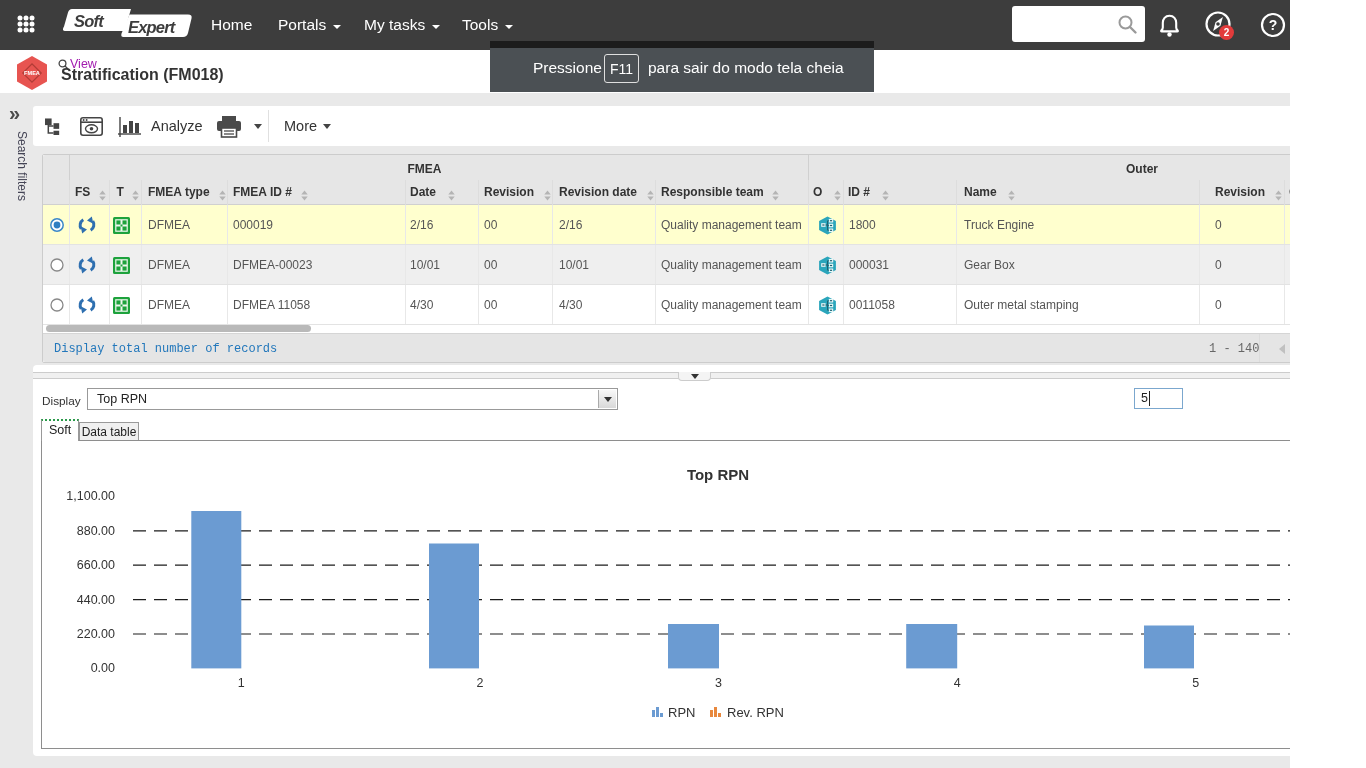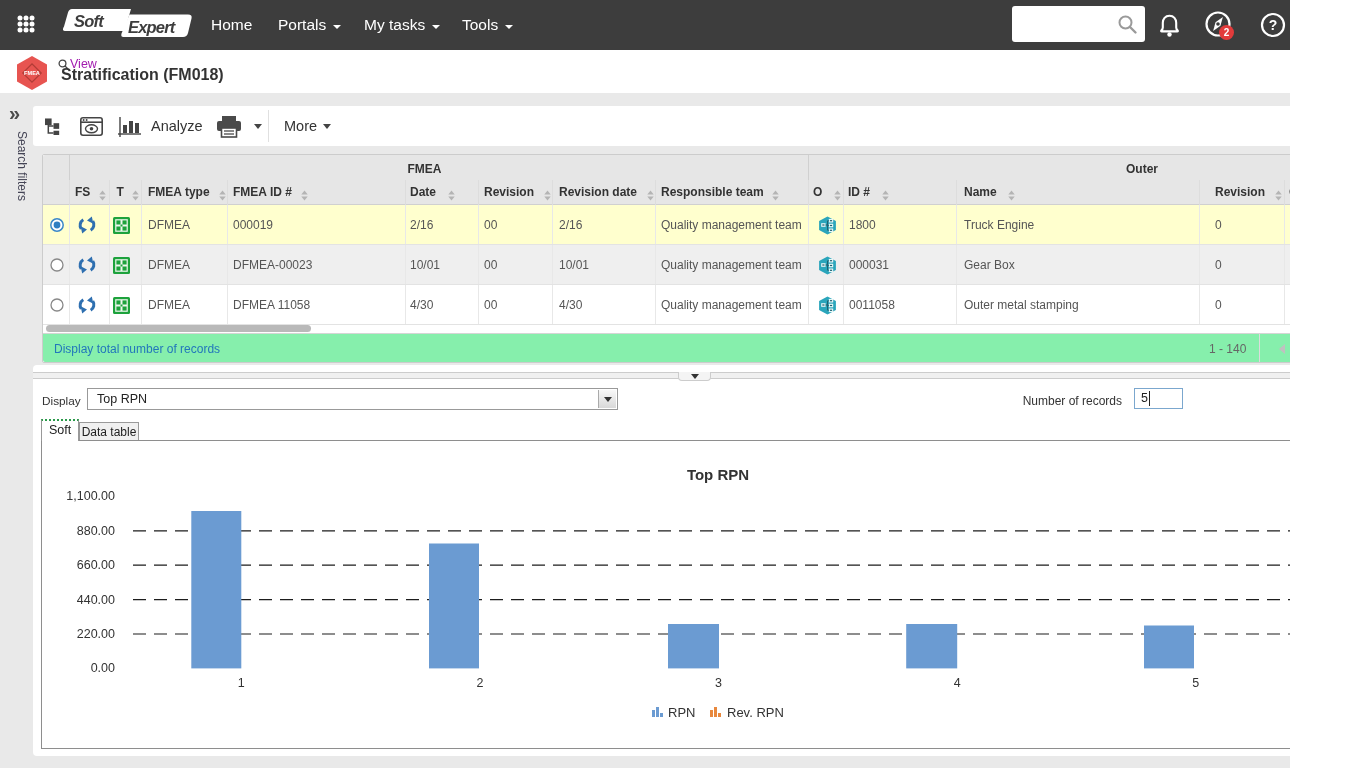--- a/index.html
+++ b/index.html
@@ -101,20 +101,25 @@
     <text x="15" y="19.3" text-anchor="middle" font-family="Liberation Sans" font-size="5.6" font-weight="bold" fill="#fff">FMEA</text>
   </svg>
   <svg class="abs" style="left:58px;top:9px;" width="11" height="11" viewBox="0 0 11 11">
     <circle cx="4.5" cy="4.5" r="3.4" fill="none" stroke="#444" stroke-width="1.3"></circle>
     <line x1="7" y1="7" x2="10" y2="10" stroke="#444" stroke-width="1.3"></line>
   </svg>
   <div class="abs" style="left:70px;top:7px;font-size:12.5px;color:#a21caf;">View</div>
   <div class="abs" style="left:61px;top:16px;font-size:16px;font-weight:bold;color:#333;">Stratification (FM018)</div>
 </div>
 
+<div class="abs" style="left:490px;top:41px;width:384px;height:51px;background:#4b5054;border-top:7px solid #1c1c1c;">
+  <div class="abs" style="left:43px;top:11px;font-size:15.5px;color:#fff;">Pressione</div>
+  <div class="abs" style="left:114px;top:6px;width:35px;height:29px;border:1px solid #dfdfdf;border-radius:3px;color:#fff;font-size:14px;text-align:center;line-height:28px;">F11</div>
+  <div class="abs" style="left:158px;top:11px;font-size:15.5px;color:#fff;">para sair do modo tela cheia</div>
+</div>
 
 <div class="abs" style="left:9px;top:102px;font-size:20px;font-weight:bold;color:#4a4a4a;">»</div>
 <div class="abs" style="left:3px;top:131px;width:26px;">
   <div style="transform:rotate(90deg);transform-origin:13px 13px;width:110px;font-size:12px;color:#445;white-space:nowrap;">Search filters</div>
 </div>
 
 <div id="toolbar">
   <svg class="abs" style="left:12px;top:12px;" width="17" height="17" viewBox="0 0 18 17">
     <g fill="#444">
           <rect x="0" y="0" width="7" height="7"></rect>
@@ -418,21 +423,21 @@
         <div class="vline" style="left:799.5px;height:40px;background:#e8e8e8;"></div>
         <div class="vline" style="left:912.5px;height:40px;background:#e8e8e8;"></div>
         <div class="vline" style="left:1155.5px;height:40px;background:#e8e8e8;"></div>
         <div class="vline" style="left:1240.5px;height:40px;background:#e8e8e8;"></div>
       </div>
 
   <div class="abs" style="left:3px;top:170px;width:265px;height:7px;background:#b9b9b9;border-radius:4px;"></div>
 
   <div class="abs" style="left:1295px;top:21px;width:6px;height:13px;background:#b0b0b0;border-radius:3px;"></div>
 
-  <div class="abs" style="left:0;top:178px;width:1302px;height:29px;background:#86efac;border-top:1px solid #d5d5d5;border-radius:0 0 2px 2px;">
+  <div class="abs" style="left:0;top:178px;width:1302px;height:29px;background:#e5e5e5;border-top:1px solid #d5d5d5;border-radius:0 0 2px 2px;font-family:Liberation Mono, monospace;">
     <div class="abs" style="left:11px;top:8px;font-size:12px;color:#2277bb;">Display total number of records</div>
     <div class="abs" style="left:1166px;top:8px;font-size:12px;color:#666;">1 - 140</div>
     <div class="abs" style="left:1215.5px;top:0;width:1px;height:29px;background:#dcdcdc;"></div>
     <div class="abs" style="left:1259.5px;top:0;width:1px;height:29px;background:#dcdcdc;"></div>
     <div class="abs" style="left:1236px;top:10px;width:0;height:0;border-top:5px solid transparent;border-bottom:5px solid transparent;border-right:6px solid #c0c0c0;"></div>
     <div class="abs" style="left:1280px;top:10px;width:0;height:0;border-top:5px solid transparent;border-bottom:5px solid transparent;border-left:6px solid #c0c0c0;"></div>
   </div>
 </div>
 
 <div class="abs" style="left:33px;top:372px;width:1320px;height:7px;background:#f0f0f0;border-top:1px solid #ccc;border-bottom:1px solid #ccc;z-index:5;"></div>
@@ -442,21 +447,20 @@
 
 <div id="bottompanel">
   <div class="abs" style="left:9px;top:29px;font-size:11.8px;color:#333;">Display</div>
 
   <div class="abs" style="left:54px;top:23px;width:531px;height:22px;background:#fff;border:1px solid #999;">
     <div class="abs" style="left:9px;top:3px;font-size:12.5px;color:#222;">Top RPN</div>
     <div class="abs" style="right:1px;top:1px;width:18px;height:18px;background:linear-gradient(#f8f8f8,#d8d8d8);border-left:1px solid #aaa;">
       <div style="margin:7px auto 0;width:0;height:0;border-left:4px solid transparent;border-right:4px solid transparent;border-top:5px solid #333;"></div>
     </div>
   </div>
-  <div class="abs" style="left:0;top:29px;width:1089px;text-align:right;font-size:12px;color:#333;">Number of records</div>
   <div class="abs" style="left:1101px;top:23px;width:49px;height:21px;background:#fff;border:1px solid #7ba7ce;">
     <div class="abs" style="left:6px;top:2px;font-size:12.5px;color:#222;">5</div>
     <div class="abs" style="left:14px;top:2px;width:1px;height:15px;background:#222;"></div>
   </div>
   <svg class="abs" style="left:1296px;top:26px;" width="17" height="17" viewBox="0 0 17 17">
     <g stroke="#999" stroke-width="1.4" fill="none">
       <path d="M1 5 L1 1 L5 1 M4.5 4.5 L1.5 1.5"></path>
       <path d="M12 1 L16 1 L16 5 M12.5 4.5 L15.5 1.5"></path>
       <path d="M16 12 L16 16 L12 16 M12.5 12.5 L15.5 15.5"></path>
       <path d="M5 16 L1 16 L1 12 M1.5 12.5 L4.5 15.5"></path>

